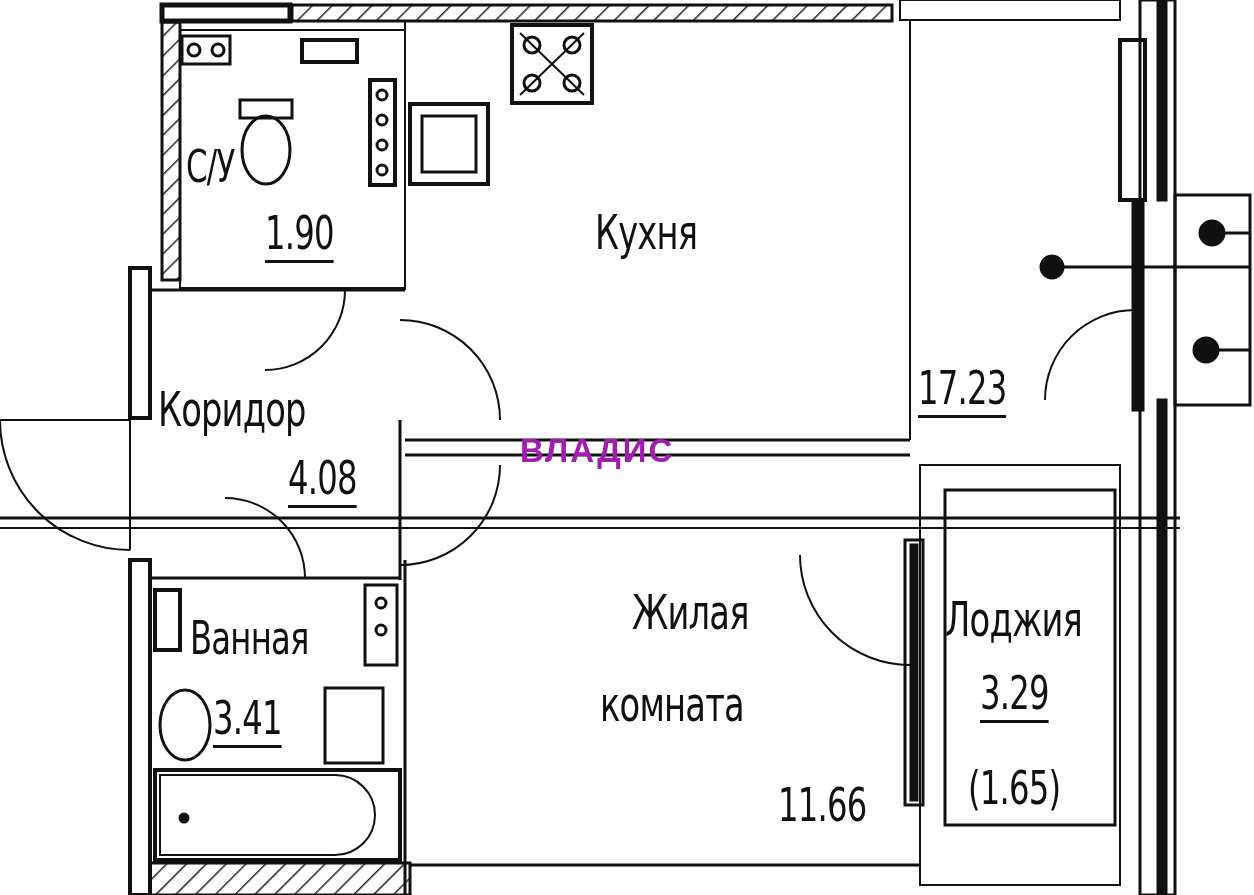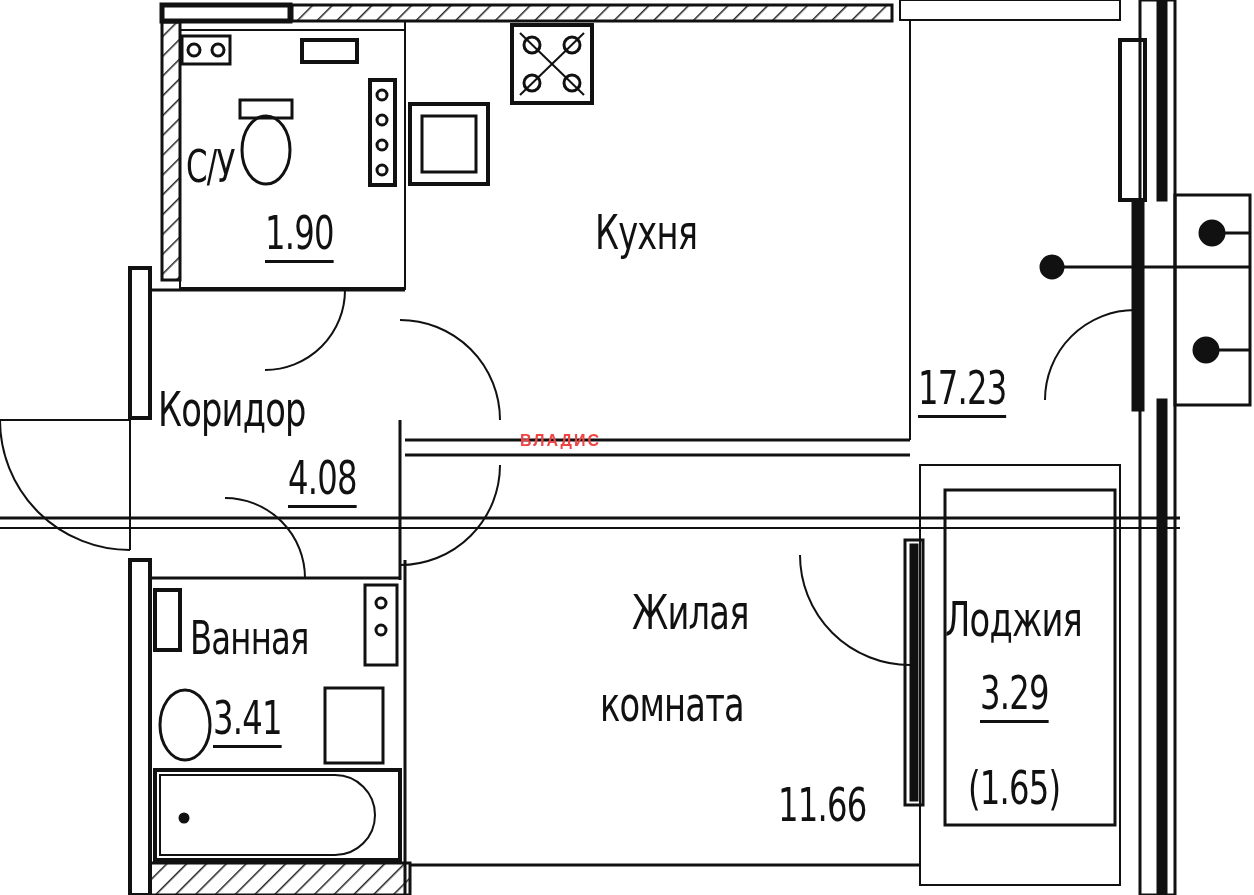--- a/index.html
+++ b/index.html
@@ -1,20 +1,20 @@
 <!DOCTYPE html>
 <html><head>
 <meta charset="utf-8">
 <style>
   html,body{margin:0;padding:0;background:#fff;}
   body{width:1254px;height:895px;position:relative;overflow:hidden;font-family:"DejaVu Sans Condensed","DejaVu Sans",sans-serif;}
   svg.plan{position:absolute;left:0;top:0;}
   .lbl{position:absolute;color:#111;font-family:"DejaVu Sans","Liberation Sans",sans-serif;font-stretch:condensed;line-height:1;white-space:nowrap;transform:scaleX(0.78);transform-origin:left top;letter-spacing:-1px;}
   .area{border-bottom:3px solid #111;padding-bottom:4px;}
-  .wm{position:absolute;left:520px;top:432px;color:#ef4444;font-size:16px;font-weight:bold;font-family:"Liberation Sans",sans-serif;letter-spacing:2px;}
+  .wm{position:absolute;left:520px;top:432px;color:#a21caf;font-size:33px;font-weight:bold;font-family:"Liberation Sans",sans-serif;letter-spacing:2px;}
 </style>
 </head>
 <body>
 
 <svg class="plan" width="1254" height="895" viewBox="0 0 1254 895">
   <defs>
     <pattern id="hatch" width="14" height="14" patternUnits="userSpaceOnUse" patternTransform="rotate(45)">
       <line x1="0" y1="0" x2="0" y2="14" stroke="#222" stroke-width="3"></line>
     </pattern>
   </defs>

